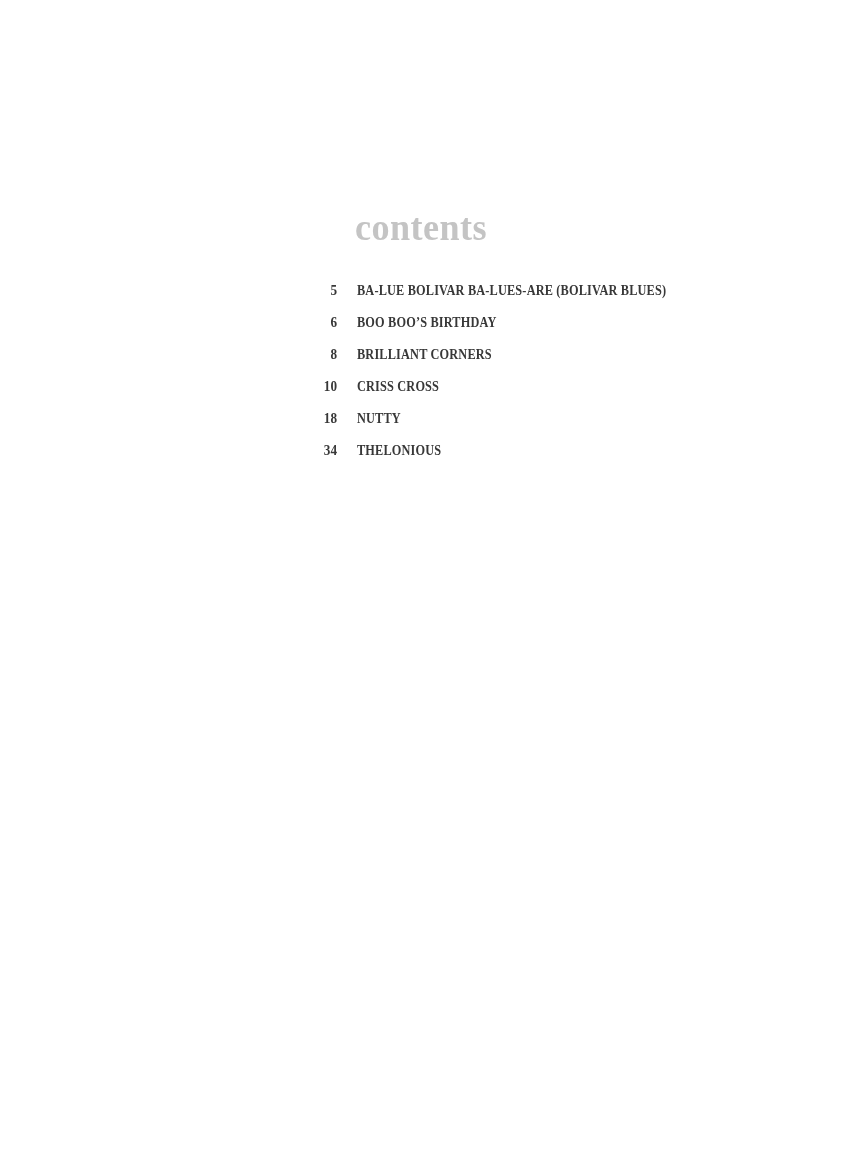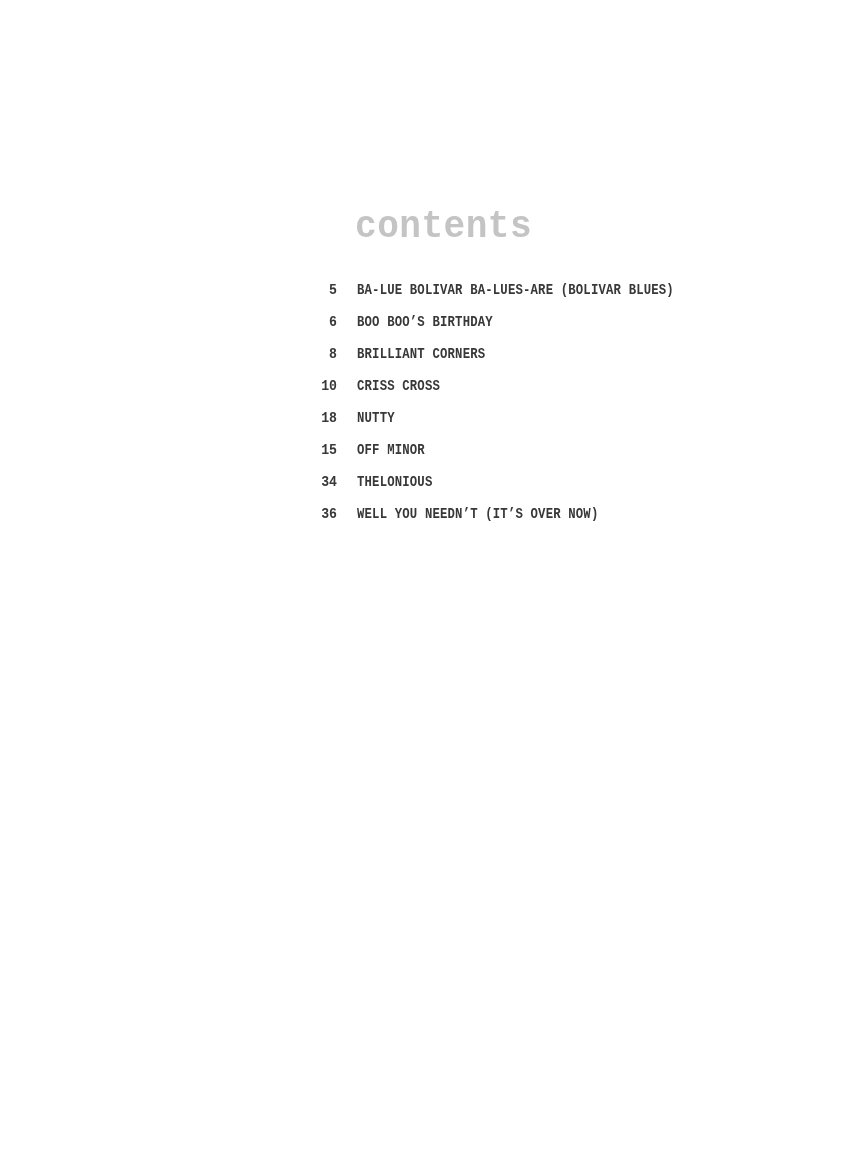--- a/index.html
+++ b/index.html
@@ -6,21 +6,21 @@
     margin: 0;
     padding: 0;
     background: #ffffff;
   }
   .page {
     position: relative;
     width: 864px;
     height: 1152px;
     background: #ffffff;
     overflow: hidden;
-    font-family: Liberation Mono, monospace;
+    font-family: Liberation Serif, serif;
   }
   .contents-title {
     position: absolute;
     left: 355px;
     top: 208px;
     margin: 0;
     font-size: 38px;
     line-height: 38px;
     font-weight: 700;
     letter-spacing: 0.5px;
@@ -88,33 +88,25 @@
     <span class="toc-num">10</span>
     <span class="toc-song">CRISS CROSS</span>
   </div>
 
 
   <div class="toc-row">
     <span class="toc-num">18</span>
     <span class="toc-song">NUTTY</span>
   </div>
 
-  <div class="toc-row">
-    <span class="toc-num">15</span>
-    <span class="toc-song">OFF MINOR</span>
-  </div>
 
 
 
 
 
 
   <div class="toc-row">
     <span class="toc-num">34</span>
     <span class="toc-song">THELONIOUS</span>
   </div>
 
-  <div class="toc-row">
-    <span class="toc-num">36</span>
-    <span class="toc-song">WELL YOU NEEDN’T (IT’S OVER NOW)</span>
-  </div>
 </div>
 </div>
 
 </body></html>

